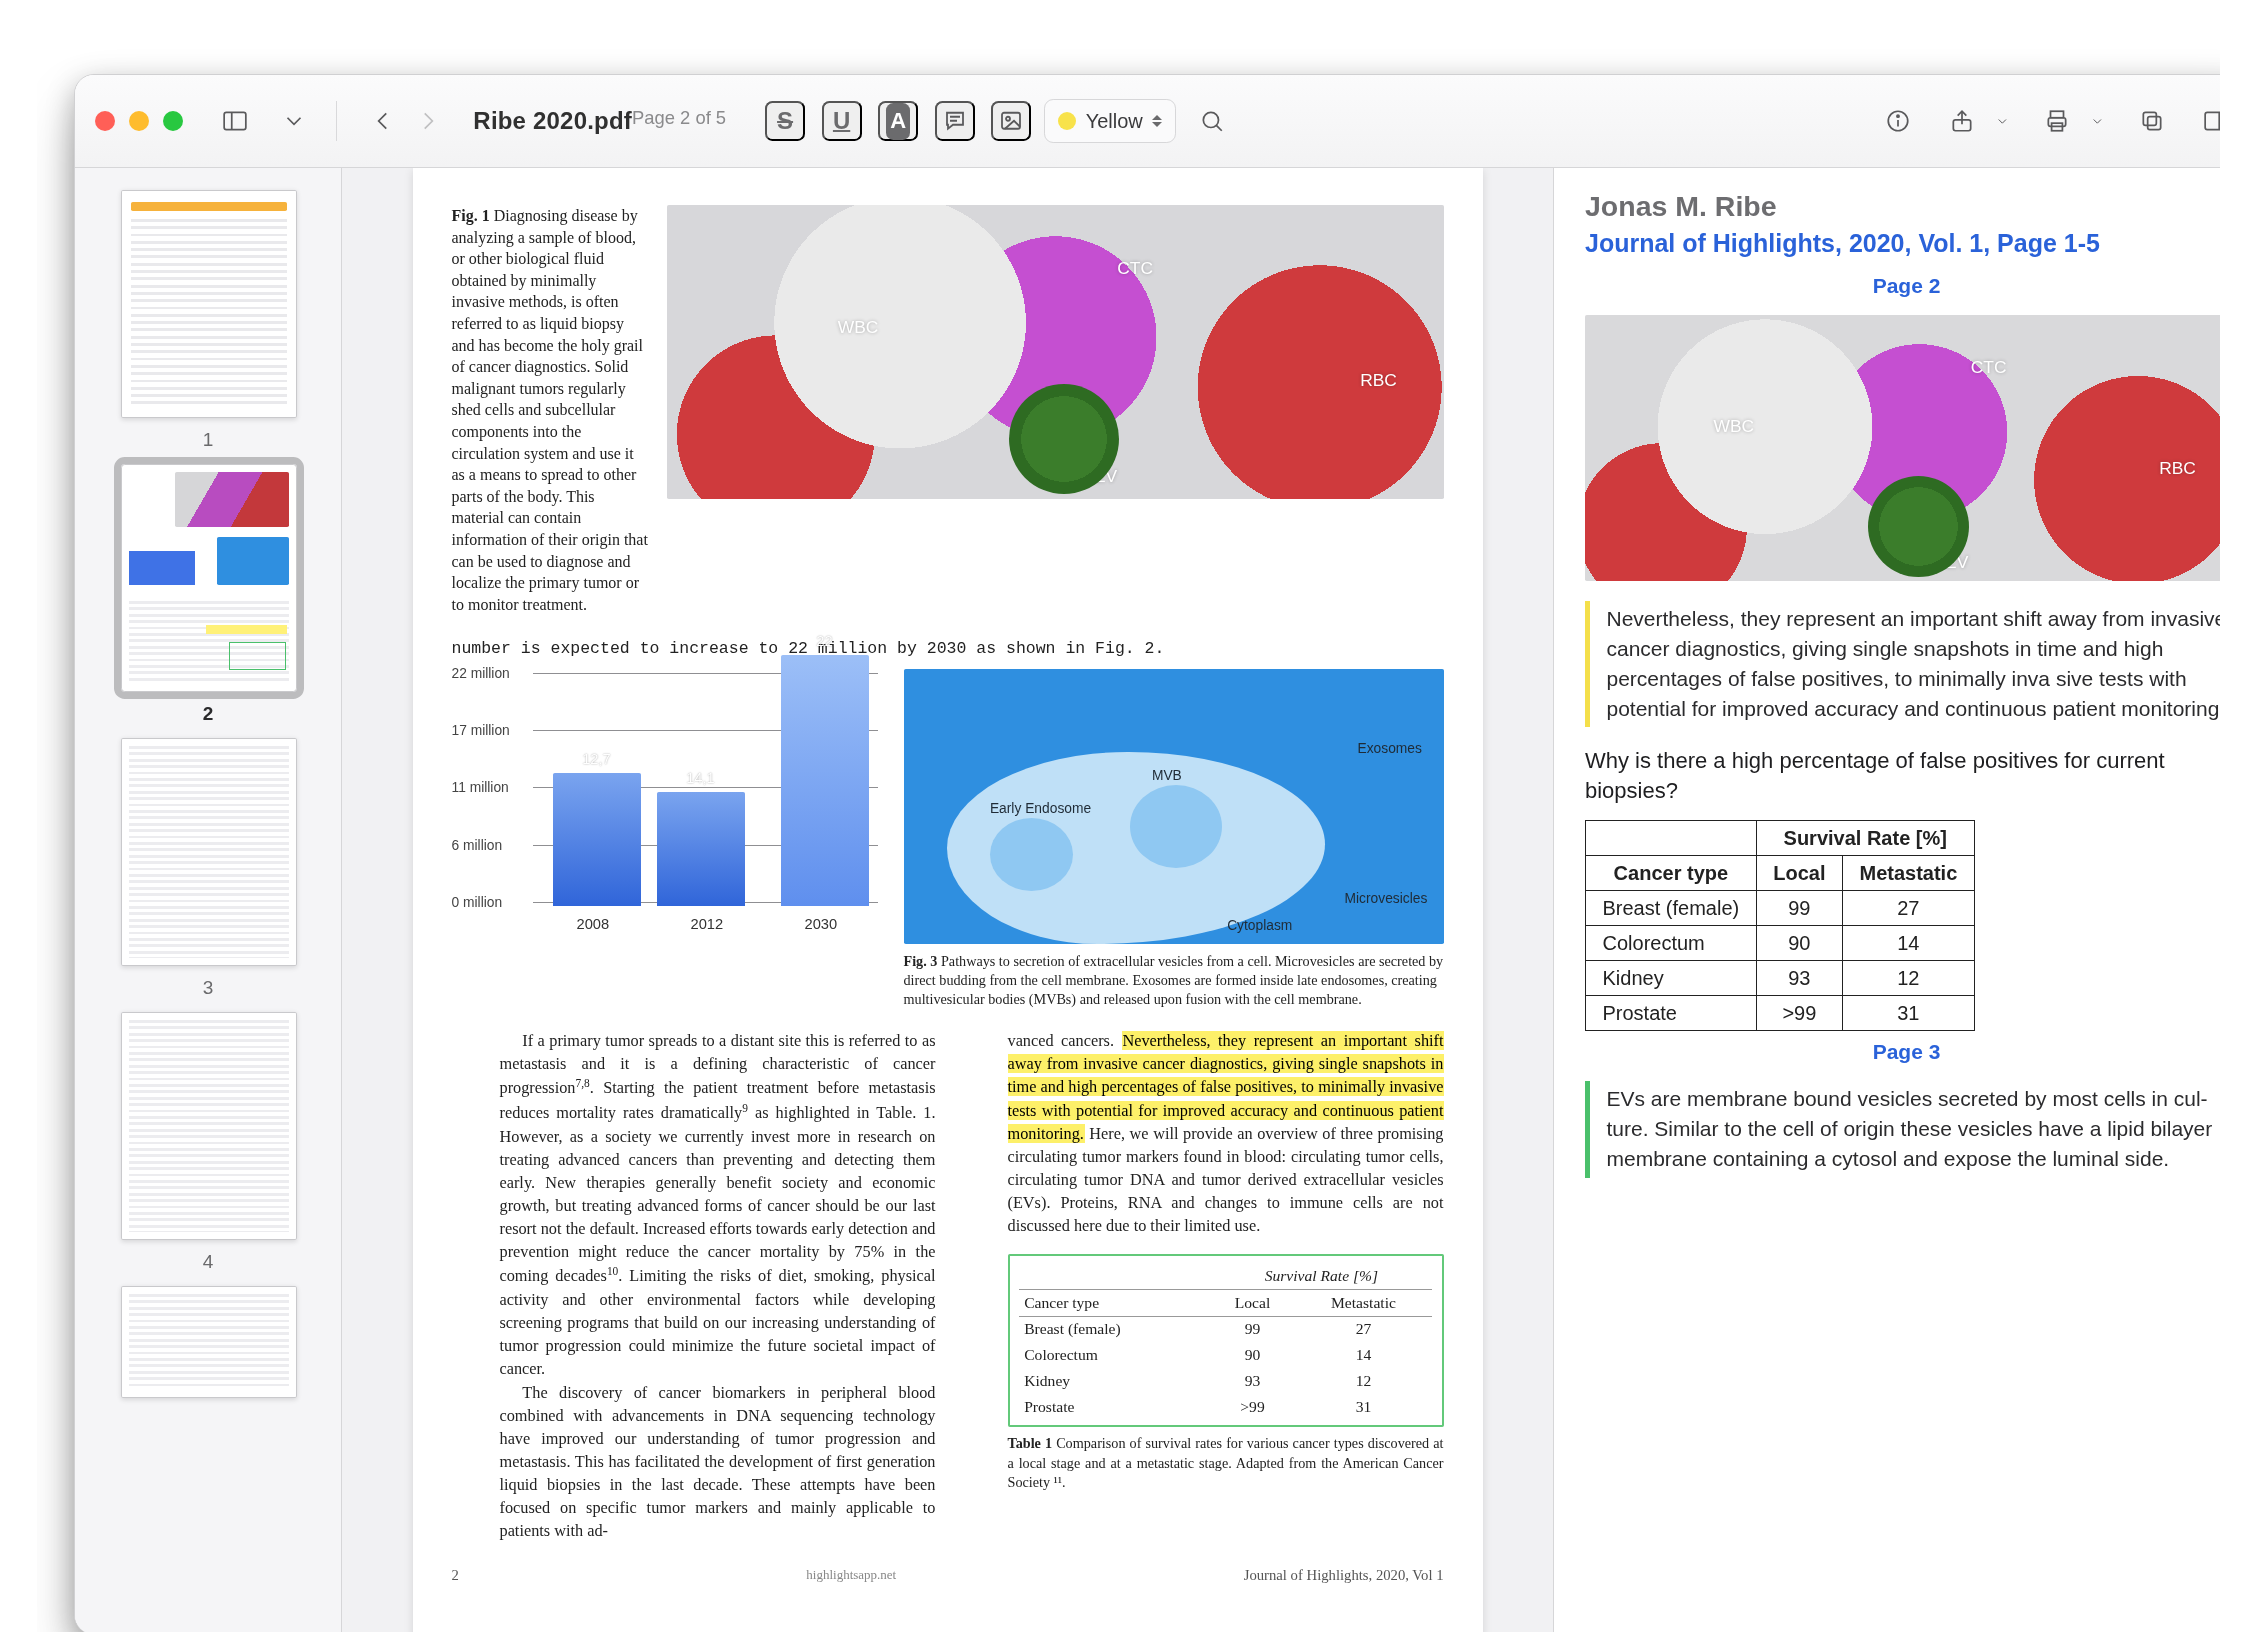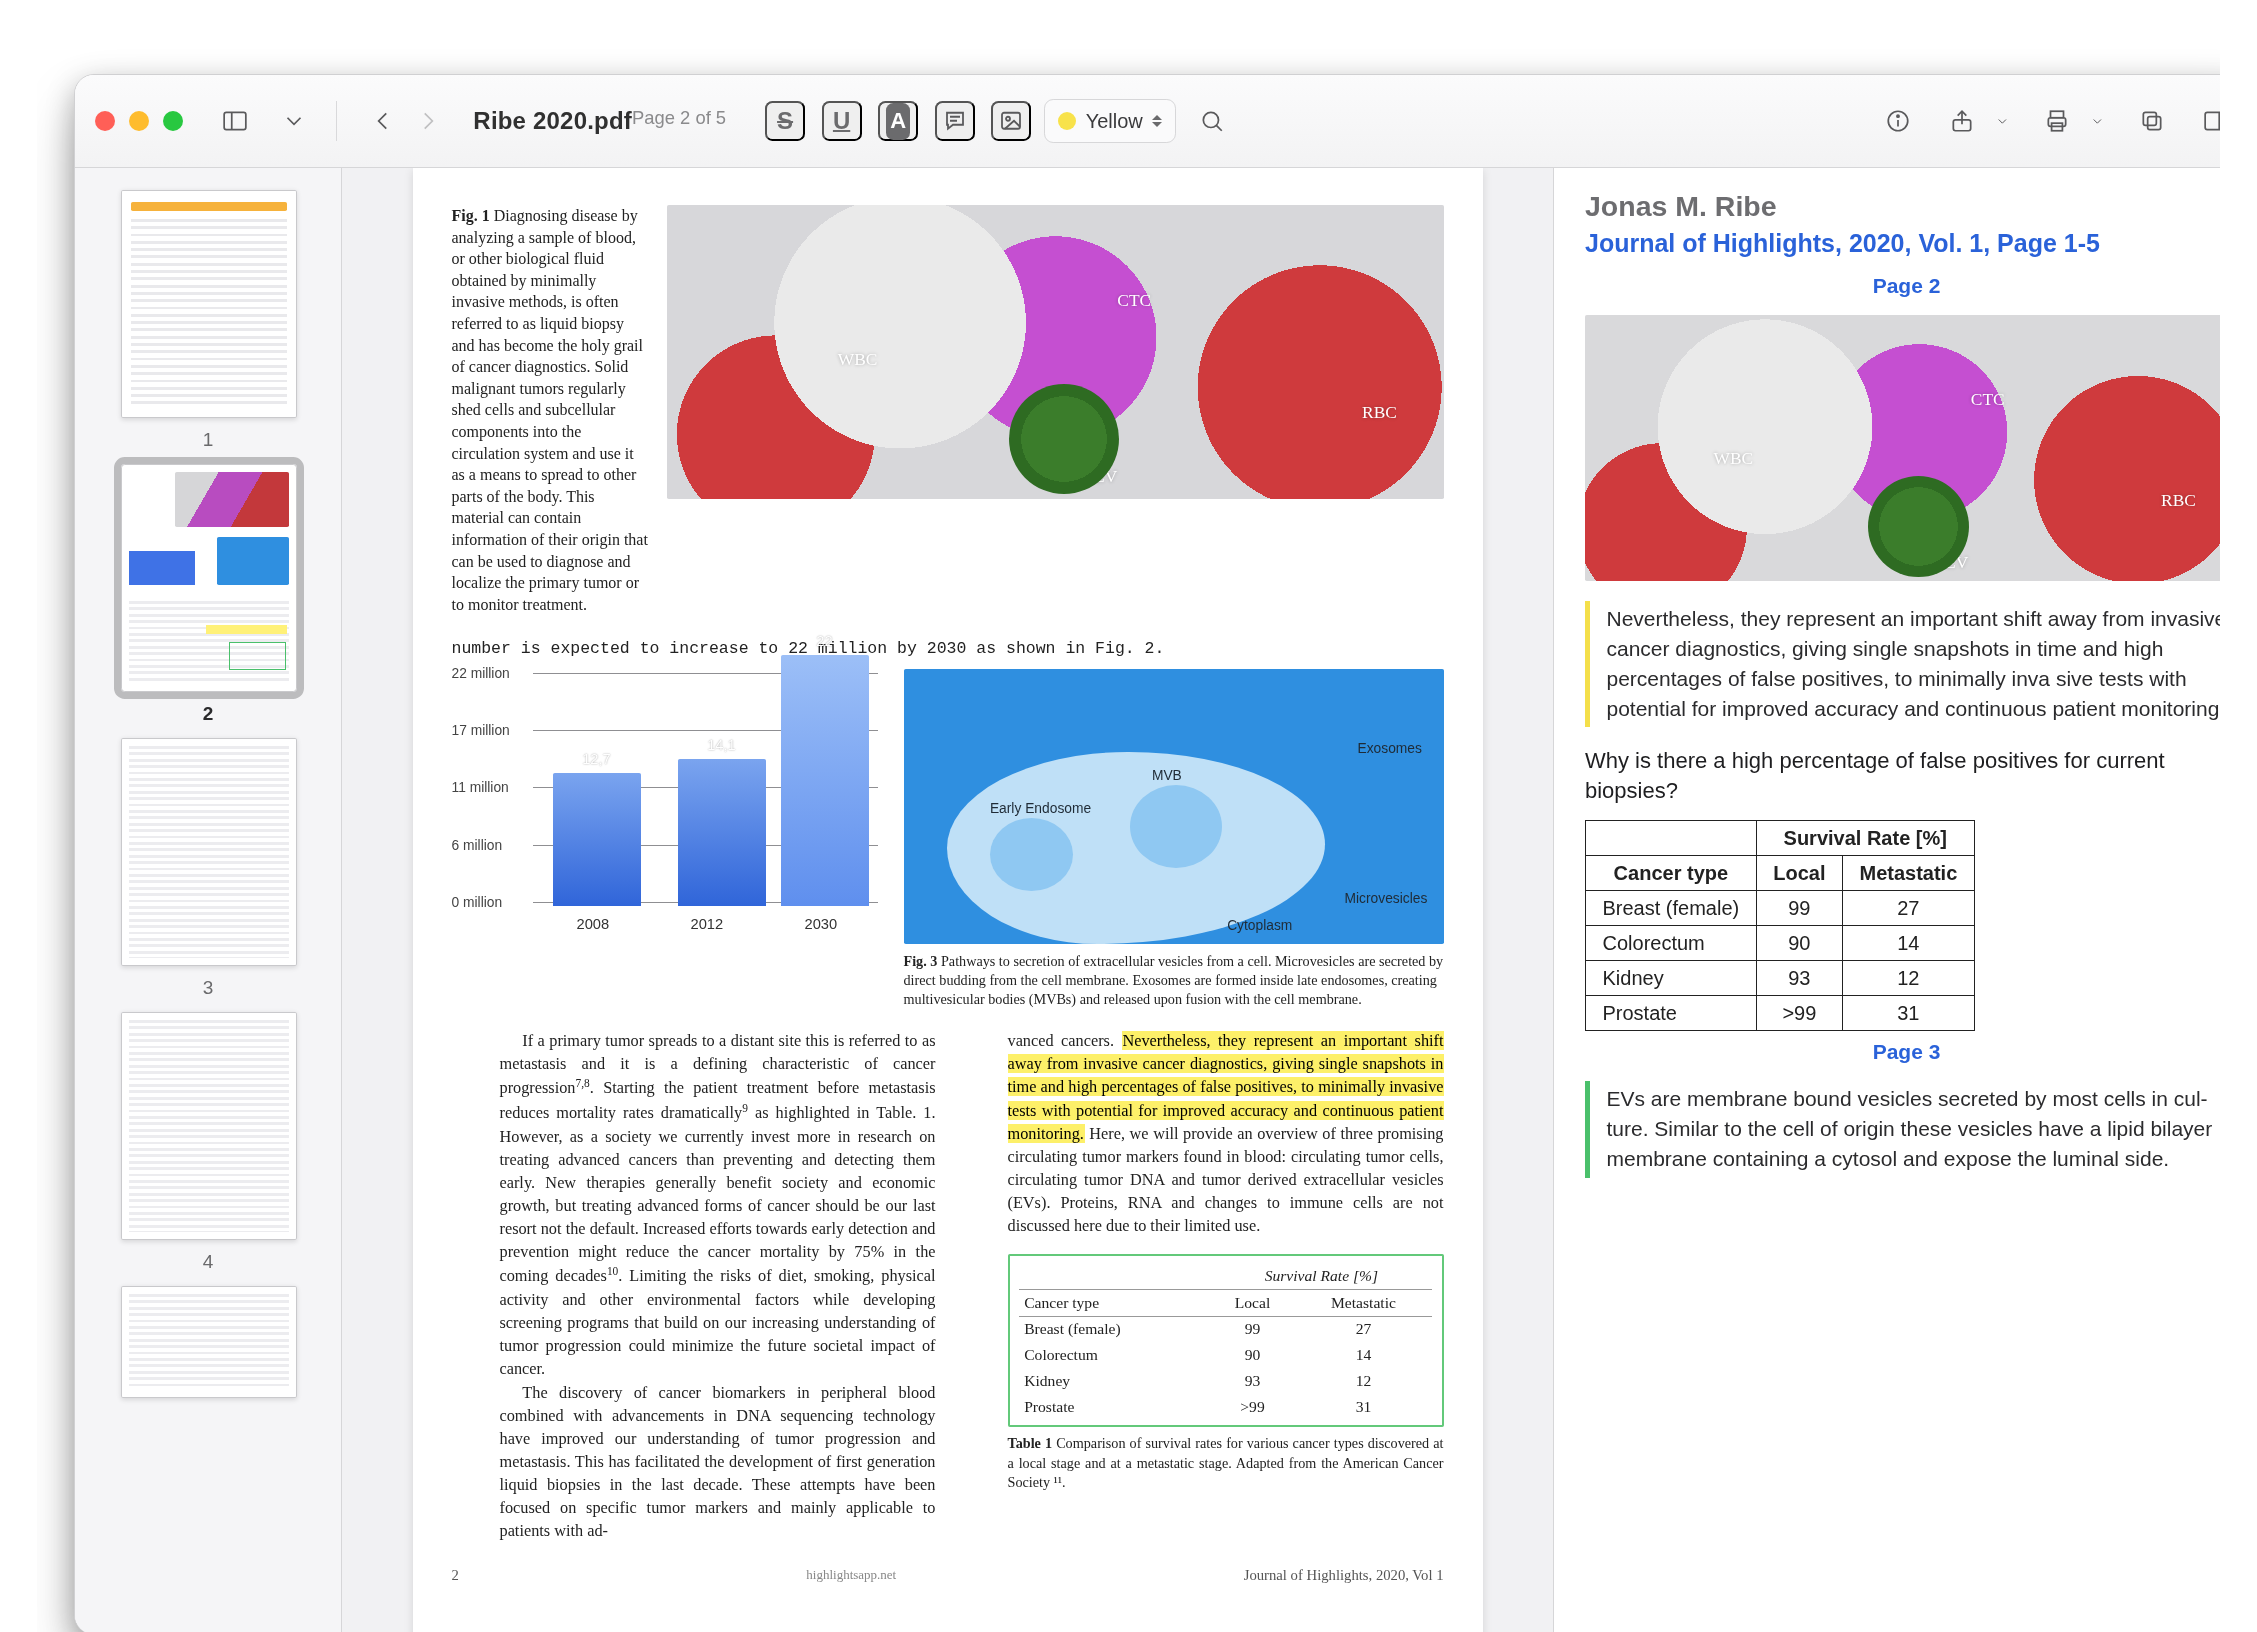--- a/index.html
+++ b/index.html
@@ -70,21 +70,21 @@
   .mini-green{position:absolute;right:11px;bottom:22px;width:55px;height:26px;outline:1.8px solid #4ac06b;}
   .mini-hl{position:absolute;left:84px;right:9.2px;bottom:57px;height:9.2px;background:#fff178;}
   
   .pageview{flex:1;overflow:auto;background:var(--window-bg);display:flex;justify-content:center;padding:0;}
   .page{width:992px;min-height:1433px;background:var(--page-bg);box-shadow:0 1.8px 9.2px rgba(0,0,0,.12);margin:0;position:relative;padding:37px 39px 27.5px;}
   .fig1{display:flex;gap:18.4px;}
   .fig1 .cap{width:197px;font-family:Georgia,'Times New Roman',serif;font-size:16px;line-height:1.35;}
   .fig1 .cap b{font-weight:700;}
   .hero{flex:1;height:294px;border-radius:1.8px;position:relative;overflow:hidden;background:radial-gradient(circle at 30% 40%,#eaeaea 0 22%, transparent 22%), radial-gradient(circle at 50% 45%, #c54fd1 0 24%, transparent 24%), radial-gradient(circle at 84% 62%, #cf3a3d 0 18%, transparent 18%), radial-gradient(circle at 14% 78%, #cf3a3d 0 14%, transparent 14%), #d7d7da;}
   .hero::after{content:"";position:absolute;left:44%;bottom:5.5px;width:110px;height:110px;border-radius:50%;background:radial-gradient(circle,#3b7d2b 0 55%, #2e6b22 55% 100%);} 
-  .hlabel{position:absolute;color:#fff;font-size:17.4px;font-family:Liberation Serif, serif;text-shadow:0 0 3.7px rgba(0,0,0,.3);margin-top:32px;} 
+  .hlabel{position:absolute;color:#fff;font-size:17.4px;font-family:Liberation Sans, sans-serif;text-shadow:0 0 3.7px rgba(0,0,0,.3);} 
   .number-line{font-family:Liberation Mono, monospace;font-size:16.5px;line-height:1.5;margin-top:22px;}
   .row2{display:flex;gap:20px;margin-top:7.3px;}
   .chartwrap{width:432px;}
   .chartwrap .caption{font-family:Georgia,'Times New Roman',serif;font-size:14.7px;line-height:1.35;margin-top:7.3px;}
   .diagram{flex:1;}
   .diagram .diagbox{height:275px;background:#2f8fe0;border-radius:1.8px;position:relative;overflow:hidden;}
   .diagram .caption{font-family:Georgia,'Times New Roman',serif;font-size:14.2px;line-height:1.35;margin-top:7.3px;}
   .blob{position:absolute;border-radius:50%;background:#6bb7ef;}
   .dlabel{position:absolute;font-size:13.8px;font-family:Arial,sans-serif;color:#1f2b36;}
   .bars{height:257px;position:relative;padding:5.5px 0 0 84px;}
@@ -332,21 +332,21 @@
                 <div class="y-tick" style="top: 111px;">11 million</div>
                 <div class="y-grid" style="top: 118px;"></div>
                 <div class="y-tick" style="top: 54px;">17 million</div>
                 <div class="y-grid" style="top: 61px;"></div>
                 <div class="y-tick" style="top: -3.7px;">22 million</div>
                 <div class="y-grid" style="top: 3.7px;"></div>
                 <div class="bar" style="left: 101px; height: 133px;">
                   <div class="val">12,7</div>
                 </div>
                 <div class="xcat" style="left: 125px;">2008</div>
-                <div class="bar" style="left: 226px; height: 147px;">
+                <div class="bar" style="left: 205px; height: 114px;">
                   <div class="val">14,1</div>
                 </div>
                 <div class="xcat" style="left: 239px; text-align: center;">2012</div>
                 <div class="bar light" style="left: 329px; height: 251px;">
                   <div class="val">22</div>
                 </div>
                 <div class="xcat" style="left: 353px;">2030</div>
               </div>
           </div>
           <div class="diagram">

